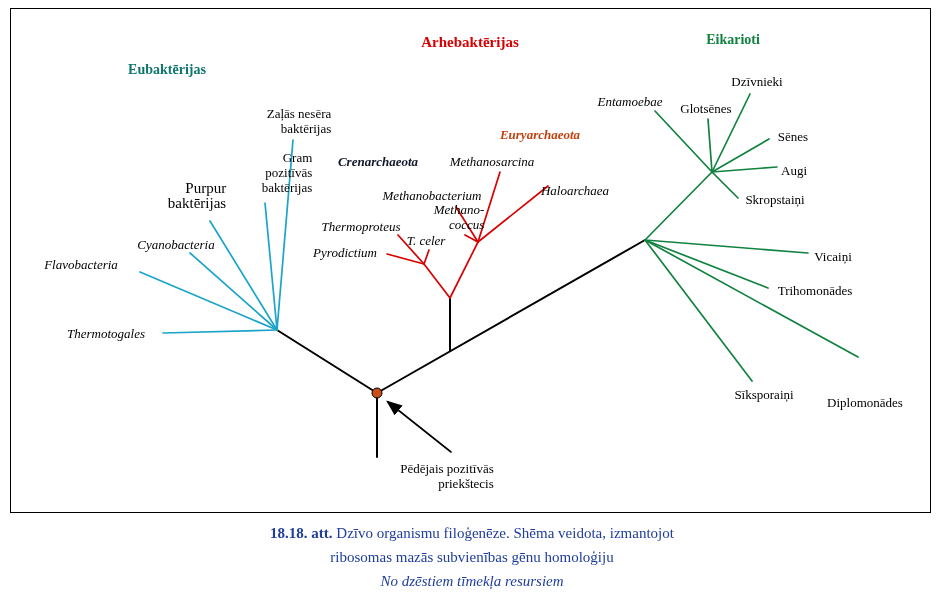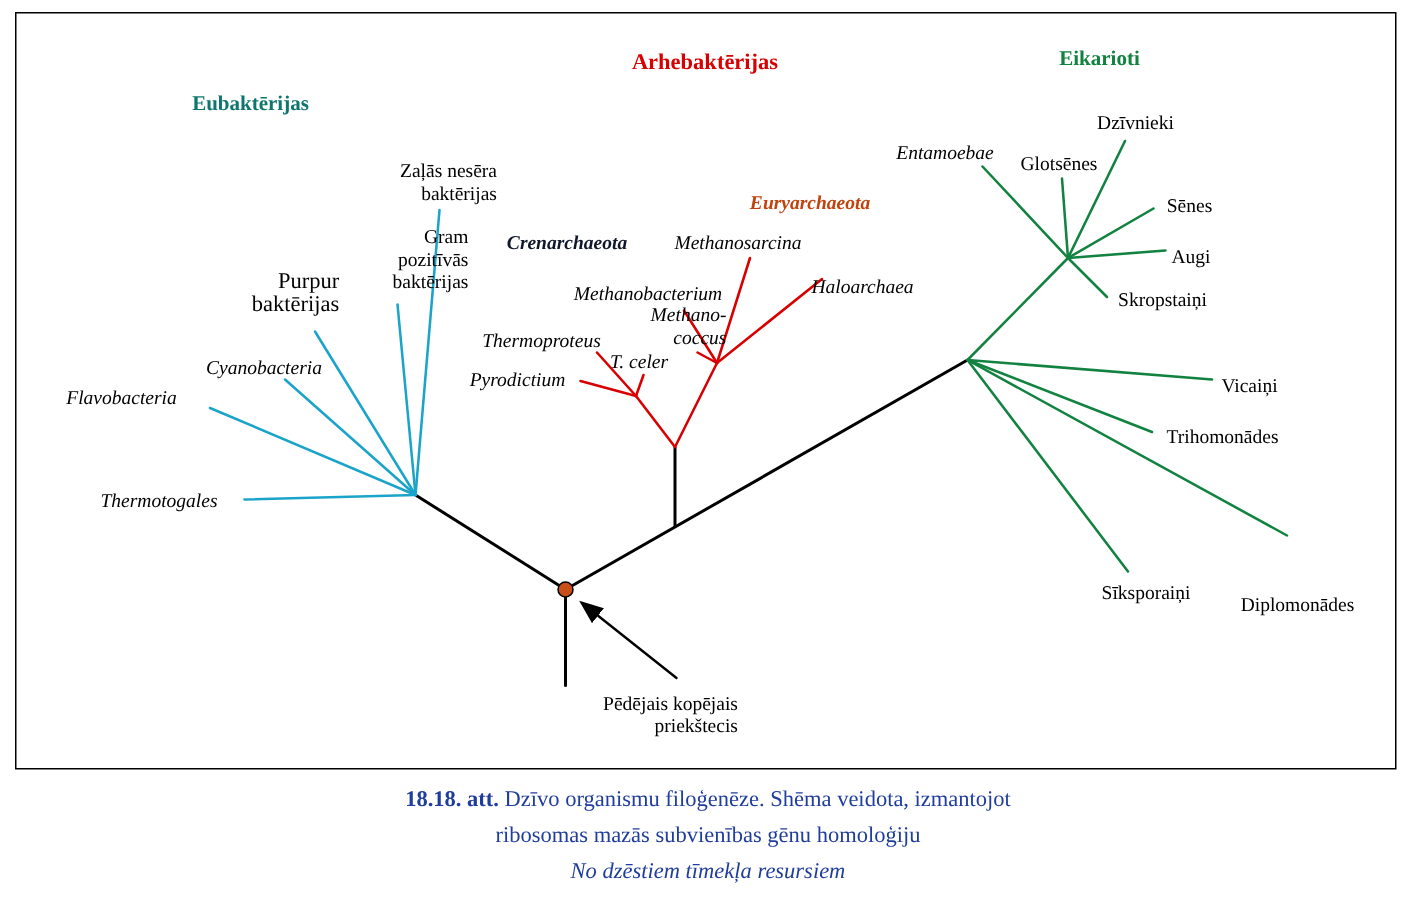--- a/index.html
+++ b/index.html
@@ -149,21 +149,21 @@
       <div class="lbl" style="left: 815px; top: 283px;">
         <div>Trihomonādes</div>
       </div>
       <div class="lbl" style="left: 865px; top: 362px; margin-top: 33px;">
         <div>Diplomonādes</div>
       </div>
       <div class="lbl" style="left: 764px; top: 387px;">
         <div>Sīksporaiņi</div>
       </div>
       <div class="lbl" style="left: 447px; top: 461px; color: rgb(0, 0, 0);">
-        <div>Pēdējais kopējais</div>
+        <div>Pēdējais pozitīvās</div>
         <div>priekštecis</div>
       </div>
     </div>
 
   <div class="caption" style="color: rgb(31, 61, 156);">
     <div><b>18.18. att.</b><span> Dzīvo organismu filoģenēze. Shēma veidota, izmantojot</span></div>
     <div>ribosomas mazās subvienības gēnu homoloģiju</div>
     <div class="it">No dzēstiem tīmekļa resursiem</div>
   </div>
 </div>

